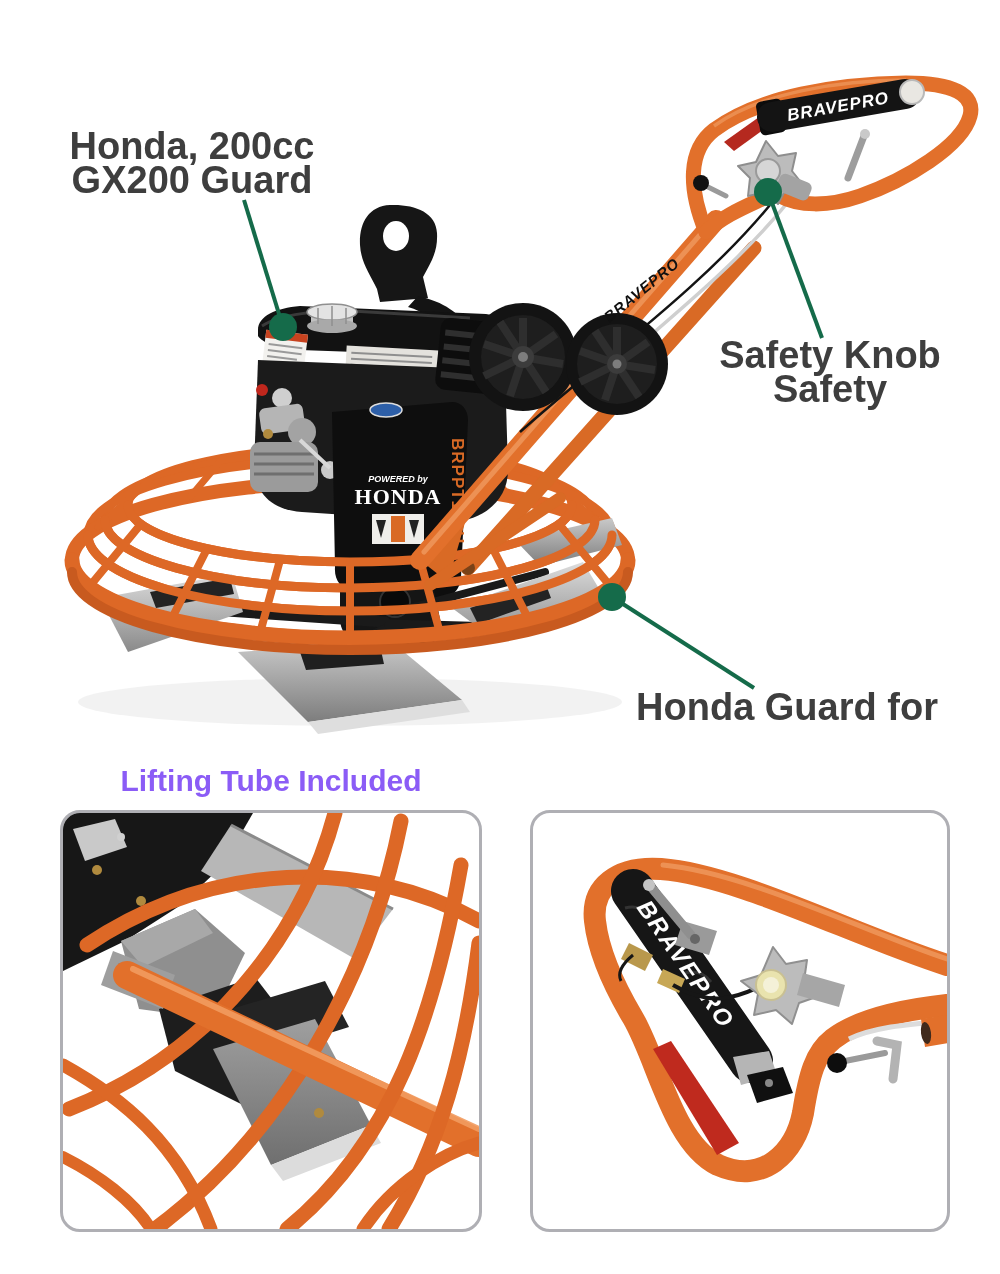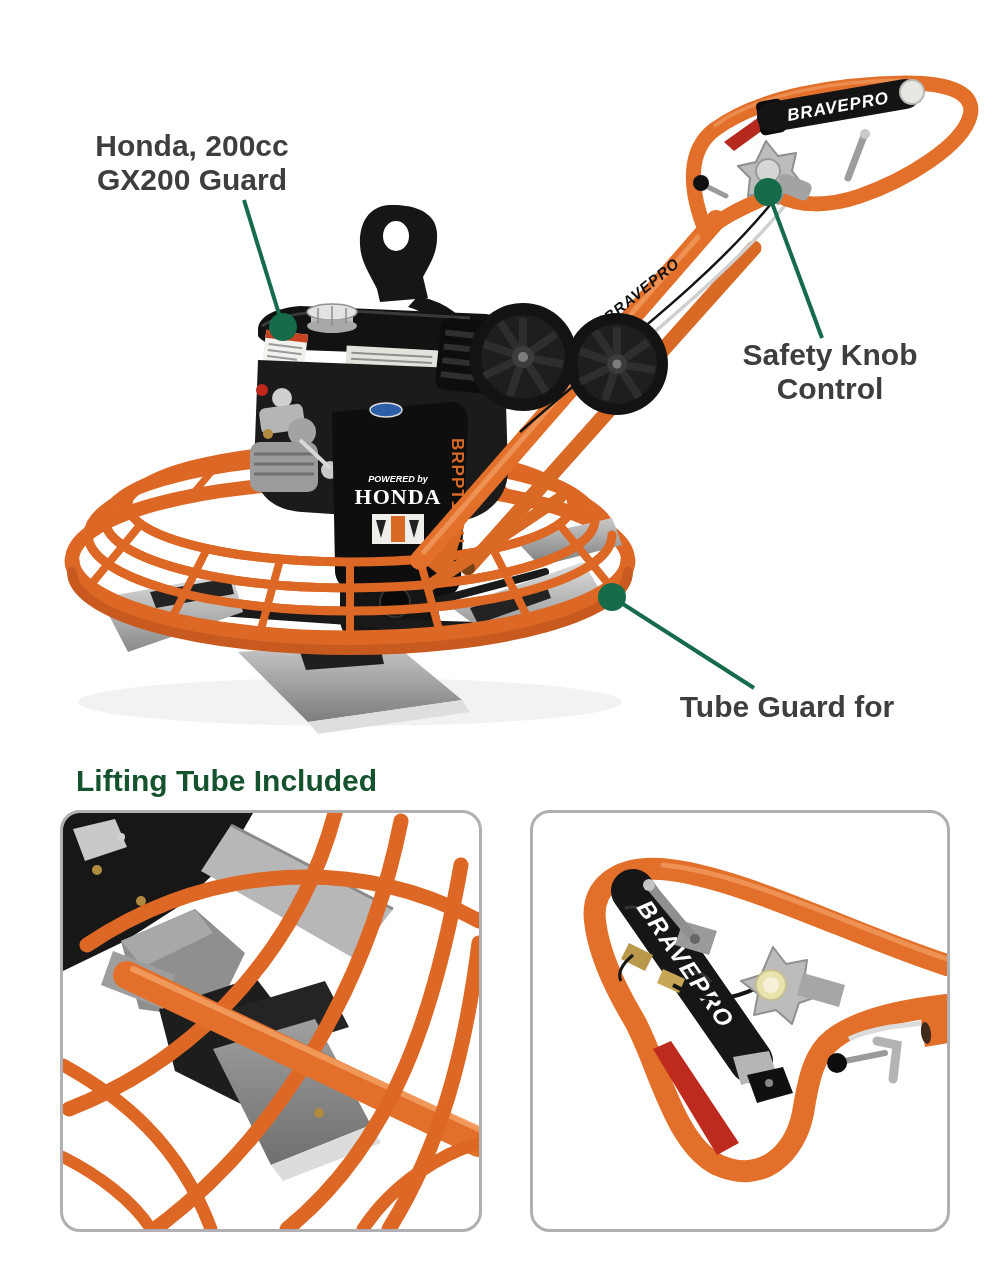--- a/index.html
+++ b/index.html
@@ -2,29 +2,29 @@
 <html><head>
 <meta charset="utf-8">
 <style>
   html,body{margin:0;padding:0;background:#ffffff;}
   .canvas{
     position:relative;width:1000px;height:1274px;background:#ffffff;
     font-family:"Liberation Sans",sans-serif;overflow:hidden;
   }
   .hero-svg{position:absolute;left:0;top:0;}
   .callout{
-    position:absolute;color:#3e3e3e;font-weight:700;font-size:30px;
+    position:absolute;color:#3e3e3e;font-weight:700;font-size:38px;
     line-height:34px;text-align:center;letter-spacing:0;
   }
   .callout-engine{left:42px;top:129px;width:300px;}
   .callout-twist{left:710px;top:338px;width:240px;}
   .callout-ring{left:612px;top:690px;width:350px;}
   .detail-caption{
-    position:absolute;left:76px;top:764px;width:390px;
-    color:#14532d;font-weight:700;font-size:30px;line-height:34px;
+    position:absolute;left:76px;top:764px;width:390px;text-align:center;
+    color:#8b5cf6;font-weight:700;font-size:30px;line-height:34px;
   }
   .frame{
     position:absolute;top:810px;height:416px;border:3px solid #afafb4;
     border-radius:20px;overflow:hidden;background:#ffffff;
   }
   .frame-left{left:60px;width:416px;}
   .frame-right{left:530px;width:414px;}
   .frame svg{display:block;}
   svg text{font-family:"Liberation Sans",sans-serif;}
 </style>
@@ -265,24 +265,24 @@
       <circle cx="612" cy="597" r="14"></circle>
     </g>
   </svg>
 
   <div class="callout callout-engine">
     <div>Honda, 200cc</div>
     <div>GX200 Guard</div>
   </div>
   <div class="callout callout-twist">
     <div>Safety Knob</div>
-    <div>Control</div>
+    <div>Safety</div>
   </div>
   <div class="callout callout-ring">
-    <div>Tube Guard for</div>
+    <div>Honda Guard for</div>
   </div>
 
   <div class="detail-caption">Lifting Tube Included</div>
 
   <div class="frame frame-left">
     <svg width="416" height="416" viewBox="0 0 416 416">
 
       <g>
         <path d="M0,0 L190,0 L160,52 L118,92 L62,128 L0,158 Z" fill="#171717"></path>
         <polygon points="10,16 52,6 64,34 22,48" fill="#c9c9c9"></polygon>

